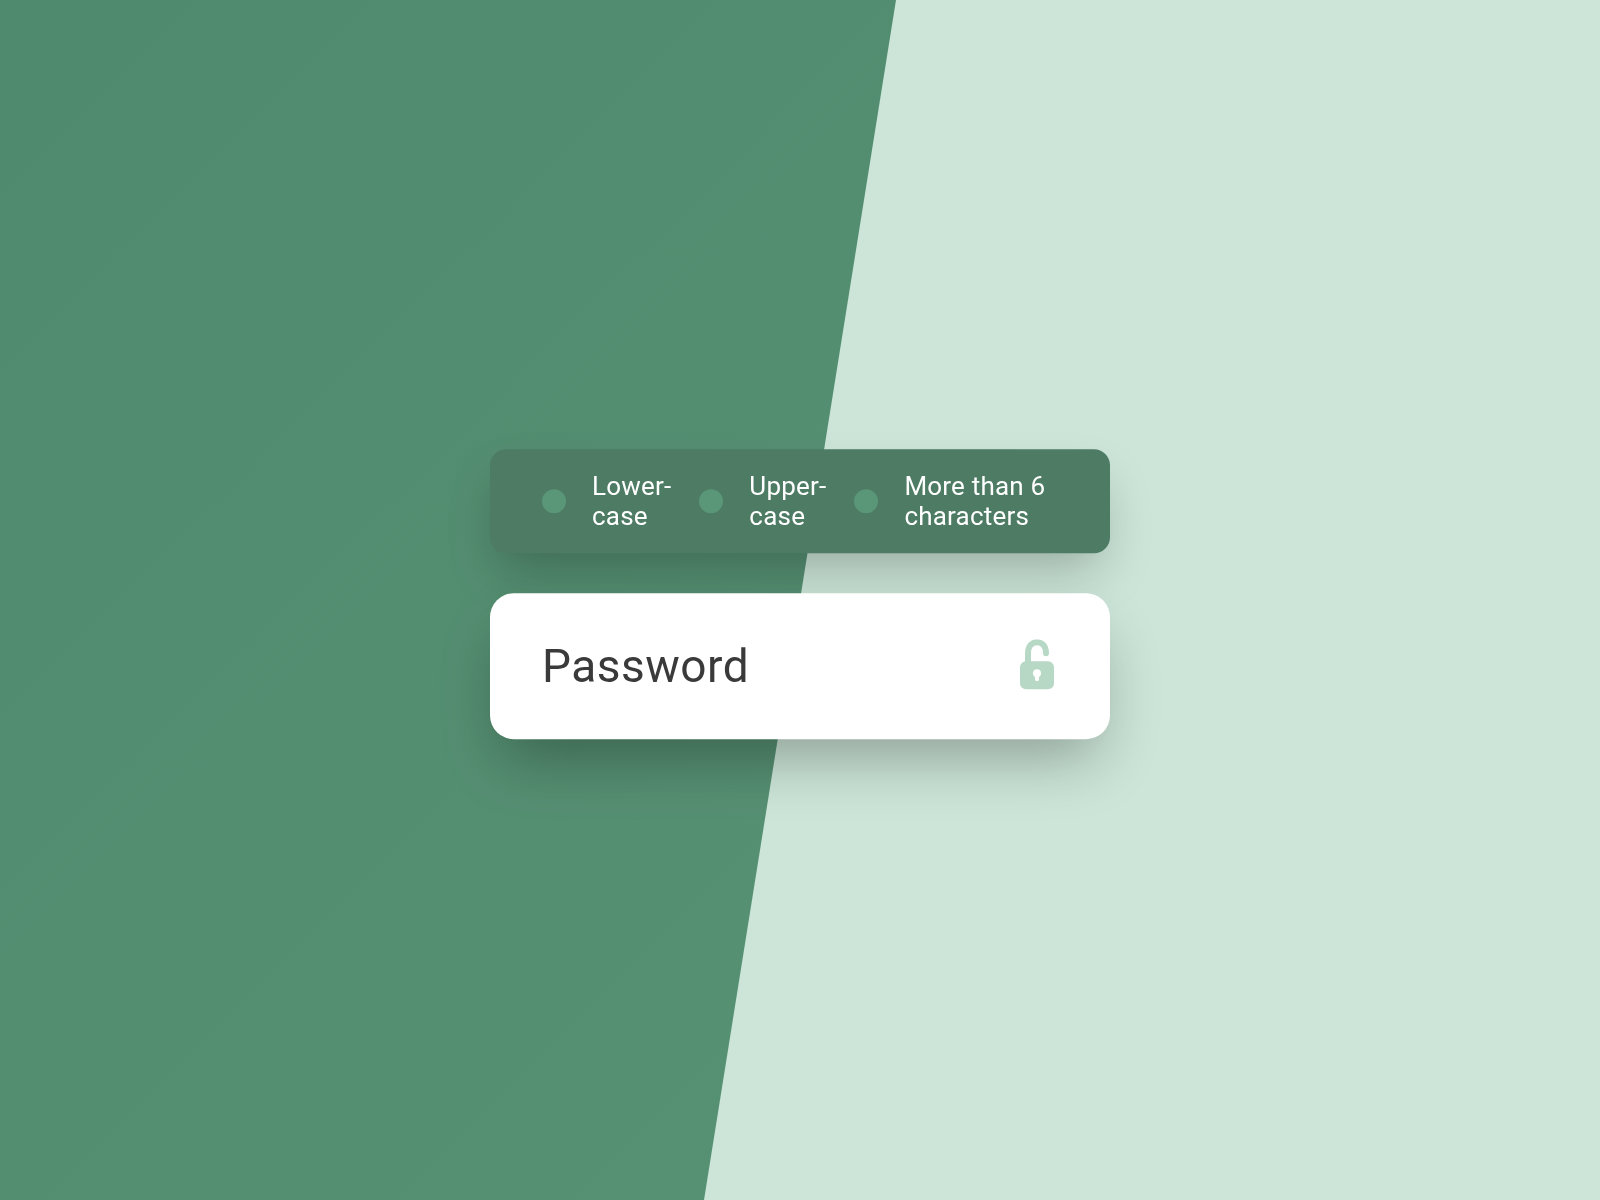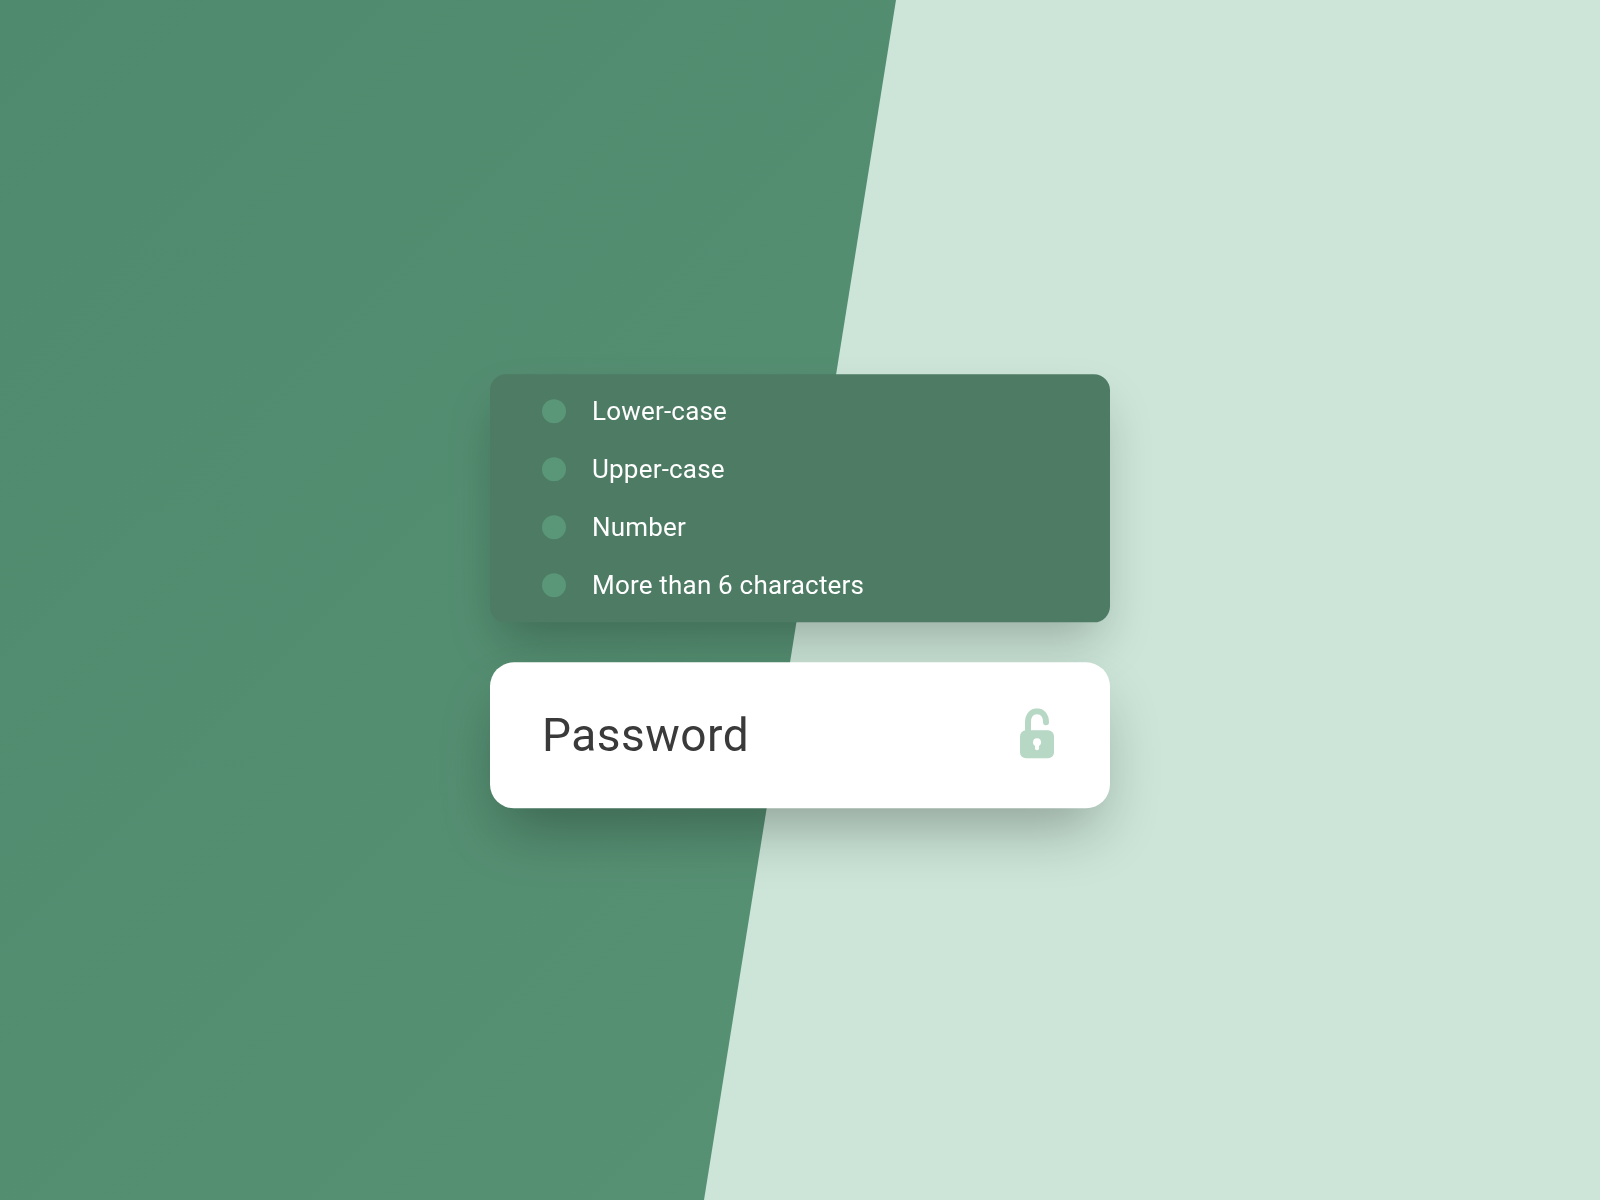--- a/index.html
+++ b/index.html
@@ -37,21 +37,21 @@
       flex-direction: column;
       gap: 40px;
     }
     
     .requirements-card {
       background: #4d7b63;
       border-radius: 16px;
       padding: 22px 52px;
       box-shadow: 0 25px 50px -10px rgba(0, 0, 0, 0.25);
       display: flex;
-      flex-direction: column;
+      flex-direction: row;
       gap: 28px;
     }
     
     .requirement-item {
       display: flex;
       align-items: center;
       gap: 26px;
     }
     
     .requirement-dot {
@@ -116,24 +116,20 @@
     <div class="requirement-item">
       <div class="requirement-dot"></div>
       <span class="requirement-label">Lower-case</span>
     </div>
     <div class="requirement-item">
       <div class="requirement-dot"></div>
       <span class="requirement-label">Upper-case</span>
     </div>
     <div class="requirement-item">
       <div class="requirement-dot"></div>
-      <span class="requirement-label">Number</span>
-    </div>
-    <div class="requirement-item">
-      <div class="requirement-dot"></div>
       <span class="requirement-label">More than 6 characters</span>
     </div>
   </div>
 
   <div class="input-card">
     <input type="text" class="password-input" placeholder="Password" style="">
     <span class="lock-icon">
       <svg width="42" height="54" viewBox="0 0 42 54" fill="none">
         <path d="M 12 22 L 12 14 C 12 7 16 3 21 3 C 26 3 30 7 30 14" stroke="#b8d8c6" stroke-width="6" stroke-linecap="round" fill="none"></path>
         <rect x="4" y="22" width="34" height="28" rx="6" fill="#b8d8c6"></rect>

